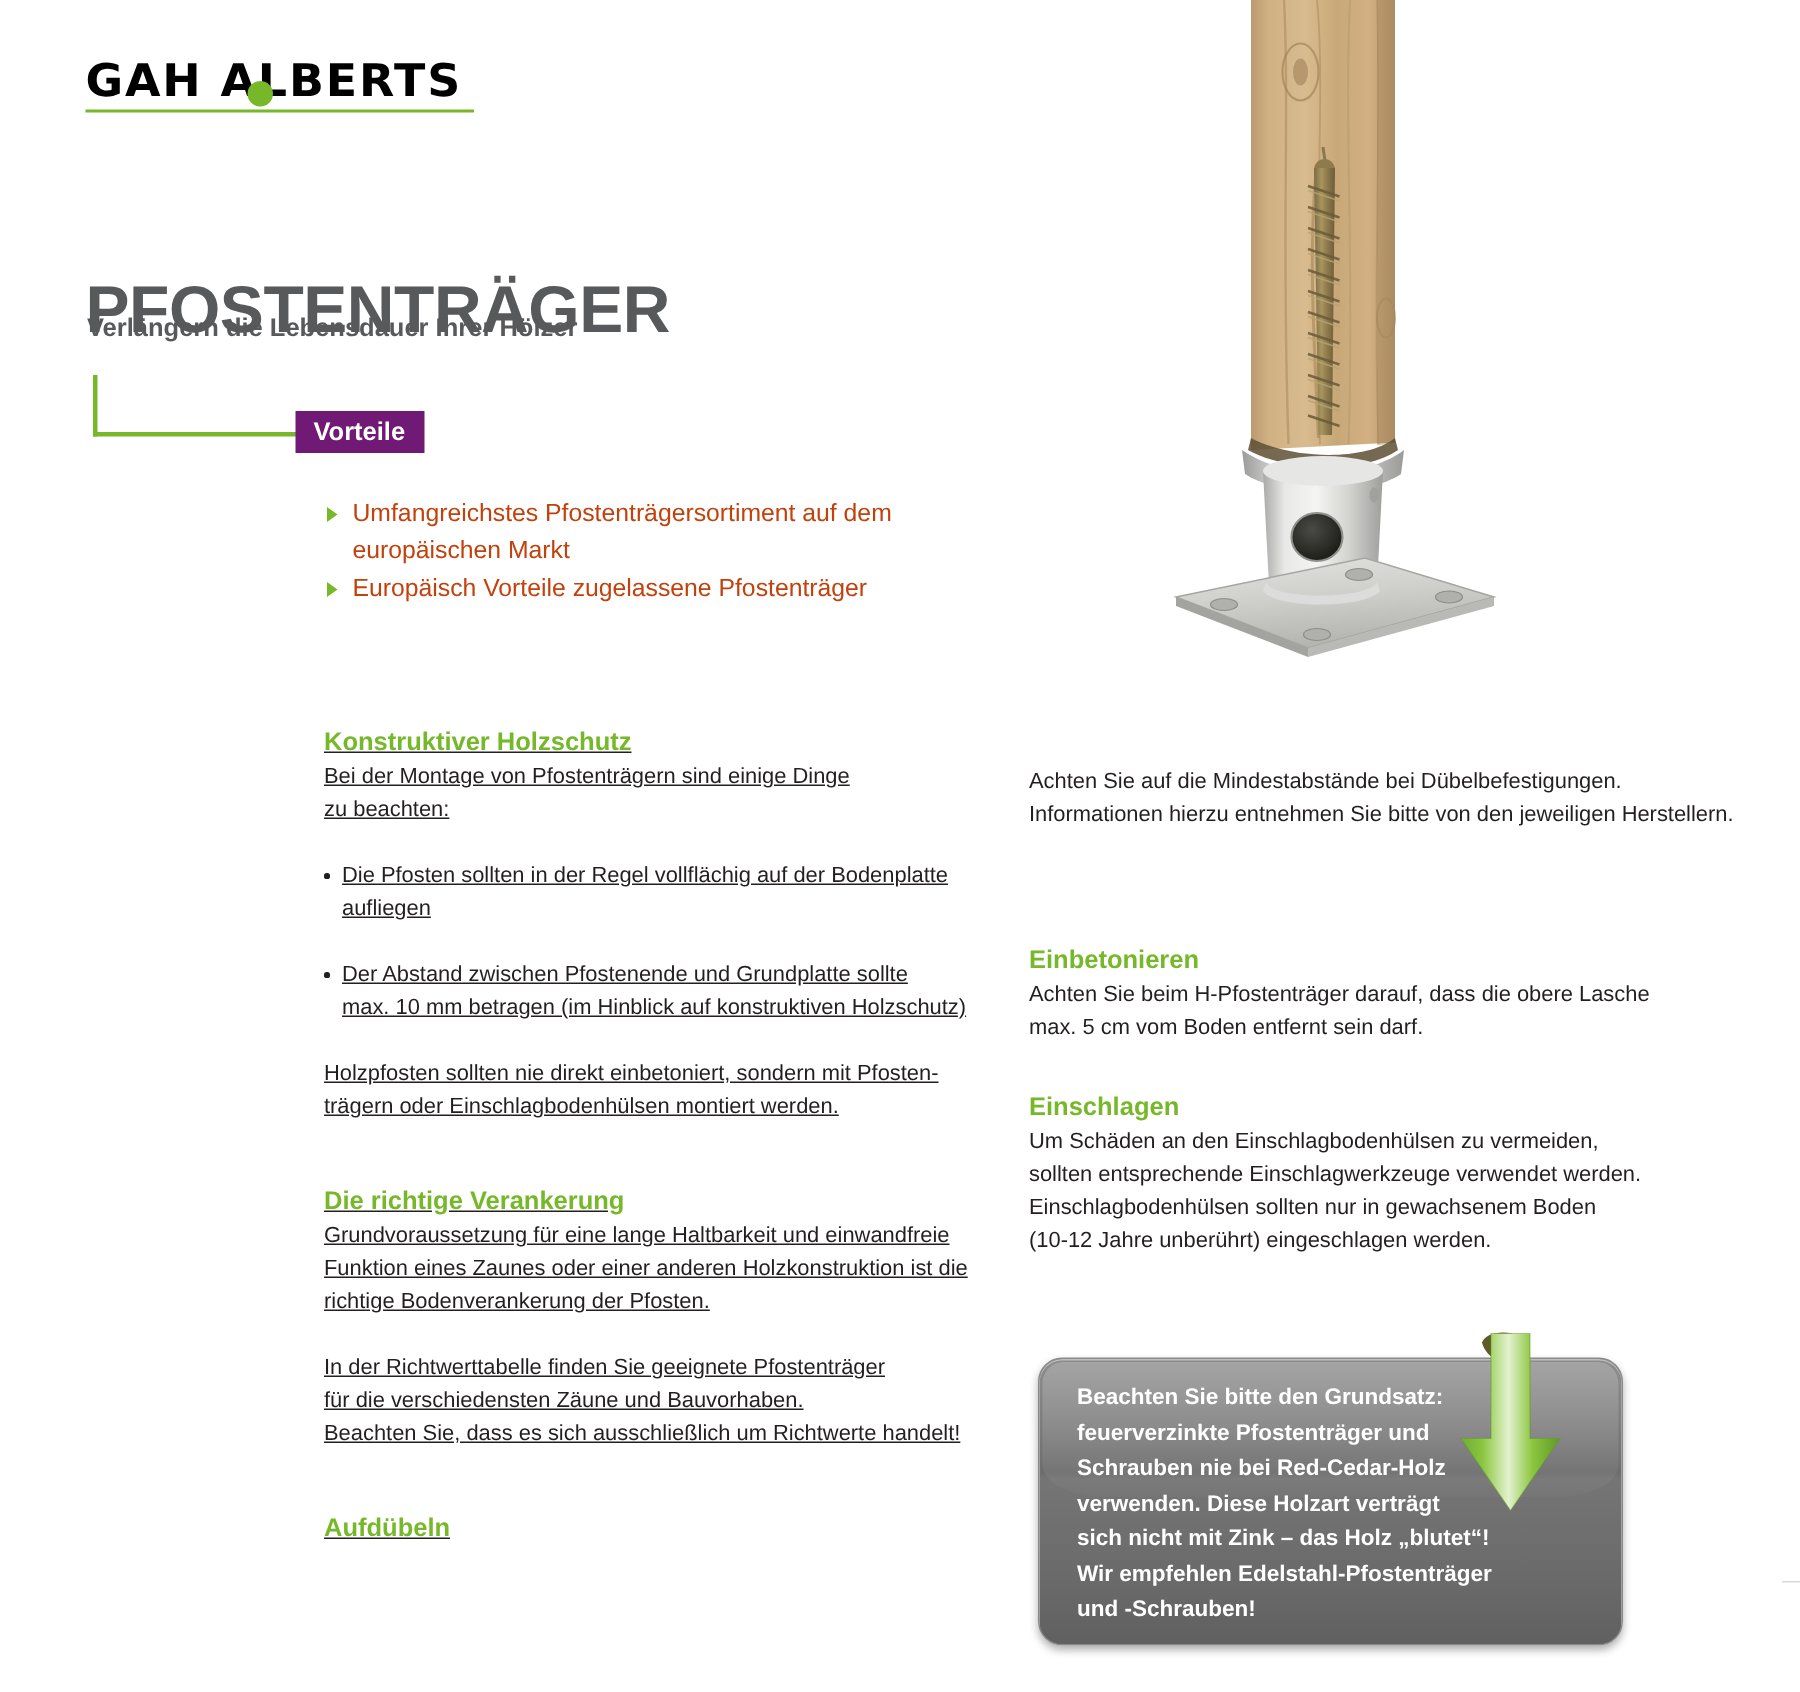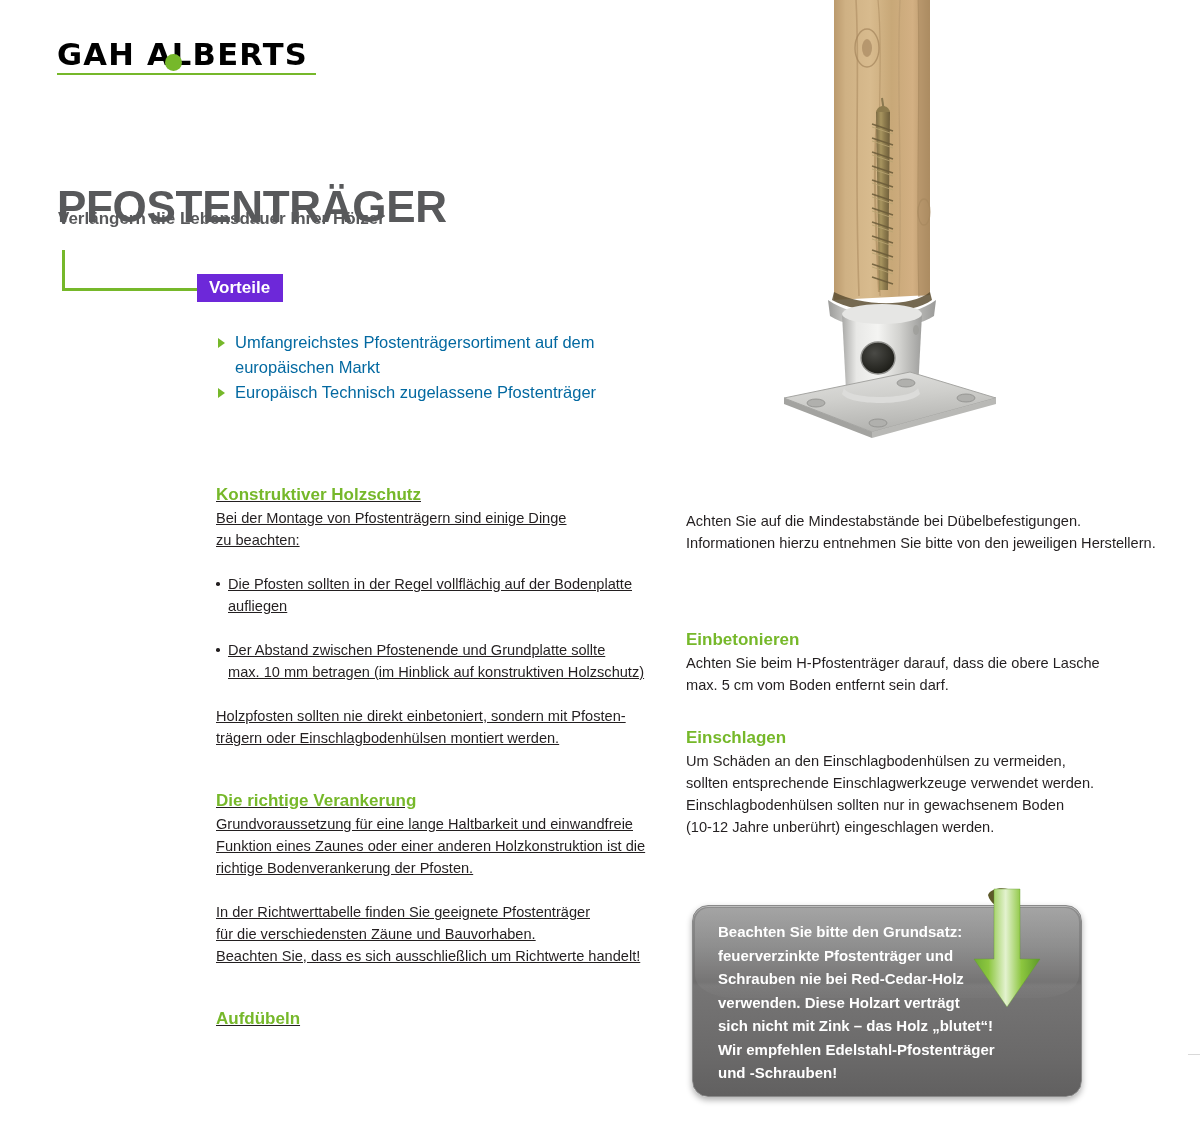--- a/index.html
+++ b/index.html
@@ -96,41 +96,41 @@
     width: 137px;
     height: 3px;
     background: #76b82a;
   }
   .badge {
     position: absolute;
     left: 197px;
     top: 274px;
     height: 28px;
     padding: 0 13px 0 12px;
-    background: #6d28d9;
+    background: #701a75;
     color: #ffffff;
     font-size: 17px;
     font-weight: bold;
     line-height: 28px;
     white-space: nowrap;
   }
 
   
   .adv-list {
     position: absolute;
     left: 218px;
     top: 330px;
     width: 440px;
   }
   .adv-item {
     position: relative;
     padding-left: 17px;
     font-size: 16.5px;
     line-height: 25px;
-    color: #0369a1;
+    color: #c2410c;
   }
   .adv-item .tri {
     position: absolute;
     left: 0;
     top: 8px;
     width: 0;
     height: 0;
     border-left: 7px solid #76b82a;
     border-top: 5px solid transparent;
     border-bottom: 5px solid transparent;
@@ -280,21 +280,21 @@
 <div class="badge">Vorteile</div>
 
 <div class="adv-list">
   <div class="adv-item">
     <span class="tri"></span>
     <span>Umfangreichstes Pfostenträgersortiment
 auf dem europäischen Markt</span>
   </div>
   <div class="adv-item">
     <span class="tri"></span>
-    <span>Europäisch Technisch zugelassene Pfostenträger</span>
+    <span>Europäisch Vorteile zugelassene Pfostenträger</span>
   </div>
 </div>
 
 <div class="photo">
   <svg viewBox="0 0 260 452" width="260" height="452">
     <defs>
       <linearGradient id="woodG" x1="0" y1="0" x2="1" y2="0">
         <stop offset="0%" stop-color="#bb9a6d"></stop>
         <stop offset="12%" stop-color="#cfb184"></stop>
         <stop offset="38%" stop-color="#d8bb8e"></stop>

